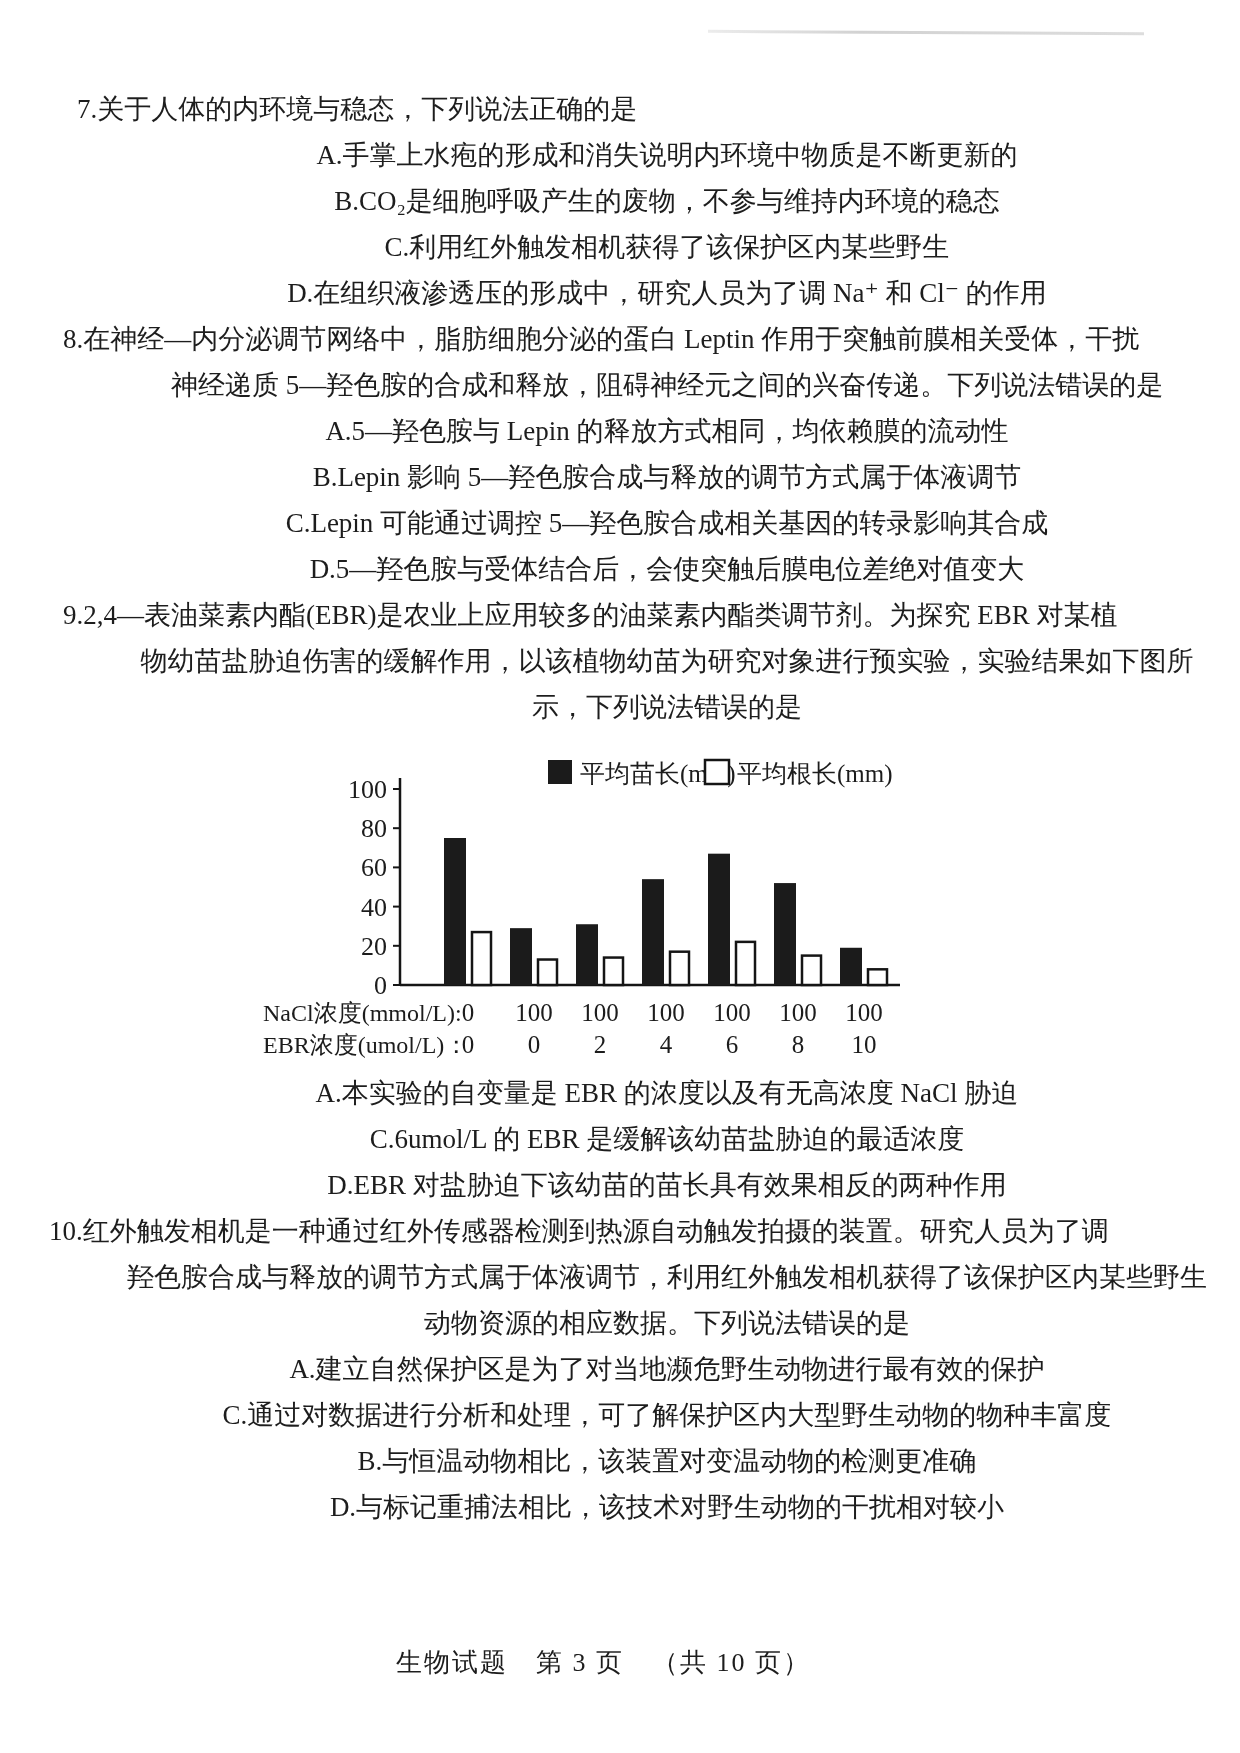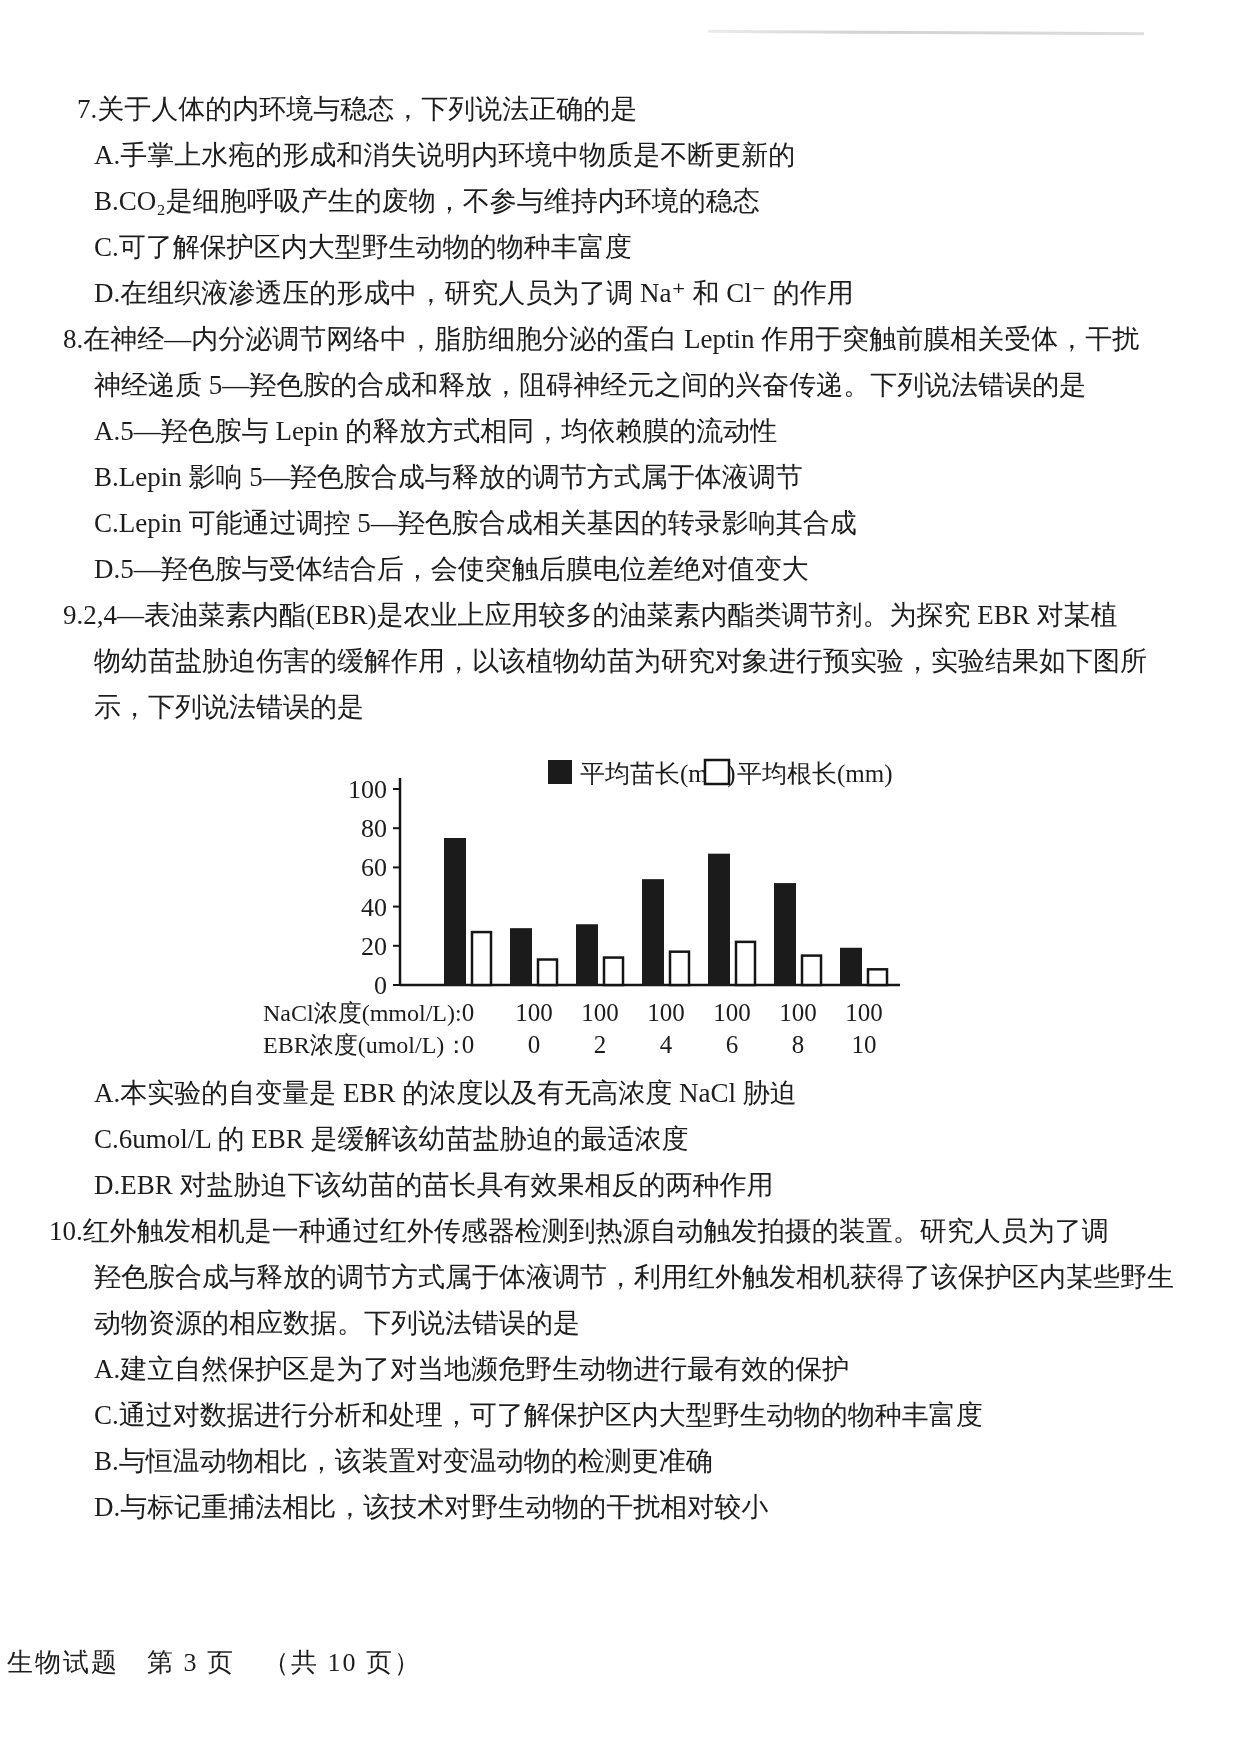--- a/index.html
+++ b/index.html
@@ -10,46 +10,46 @@
   }
   .page {
     position:relative; width:1240px; height:1753px;
     box-sizing:border-box; padding-top:86px; overflow:hidden;
     background:#ffffff;
   }
   p { margin:0; font-size:27px; line-height:46px; white-space:nowrap; }
   .stem  { padding-left:94px; text-indent:-31px; }
   .stem.q7  { text-indent:-17px; }
   .stem.q10 { text-indent:-45px; }
-  .cont, .option { padding-left:94px; }
+  .cont, .option { padding-left:94px;text-align:center; }
   .chart-wrap { position:relative; height:340px; }
   #chart-svg { display:block; margin-left:240px; }
   #chart-svg text { font-family:"Liberation Serif","DejaVu Serif",serif; fill:#1c1c1c; }
   .artifact-line {
     position:absolute; top:31px; left:708px; width:436px; height:3px;
     background:linear-gradient(to right,#ececec,#d2d2d2 35%,#dddddd);
     transform:rotate(0.3deg);
   }
   .page-footer {
-    position:absolute; top:1645px; left:7px; width:1175px;
-    font-size:26px; letter-spacing:2px;
+    position:absolute; top:1645px; left:16px; width:1175px;
+    text-align:center; font-size:26px; letter-spacing:2px;
   }
 </style>
 </head>
 <body>
 
 <div class="page">
 
   <div class="artifact-line"></div>
 
   <section>
     <p class="stem q7">7.关于人体的内环境与稳态，下列说法正确的是</p>
     <p class="option">A.手掌上水疱的形成和消失说明内环境中物质是不断更新的</p>
     <p class="option">B.CO₂是细胞呼吸产生的废物，不参与维持内环境的稳态</p>
-    <p class="option">C.可了解保护区内大型野生动物的物种丰富度</p>
+    <p class="option">C.利用红外触发相机获得了该保护区内某些野生</p>
     <p class="option">D.在组织液渗透压的形成中，研究人员为了调 Na⁺ 和 Cl⁻ 的作用</p>
   </section>
 
   <section>
     <p class="stem">8.在神经—内分泌调节网络中，脂肪细胞分泌的蛋白 Leptin 作用于突触前膜相关受体，干扰</p>
     <p class="cont">神经递质 5—羟色胺的合成和释放，阻碍神经元之间的兴奋传递。下列说法错误的是</p>
     <p class="option">A.5—羟色胺与 Lepin 的释放方式相同，均依赖膜的流动性</p>
     <p class="option">B.Lepin 影响 5—羟色胺合成与释放的调节方式属于体液调节</p>
     <p class="option">C.Lepin 可能通过调控 5—羟色胺合成相关基因的转录影响其合成</p>
     <p class="option">D.5—羟色胺与受体结合后，会使突触后膜电位差绝对值变大</p>

